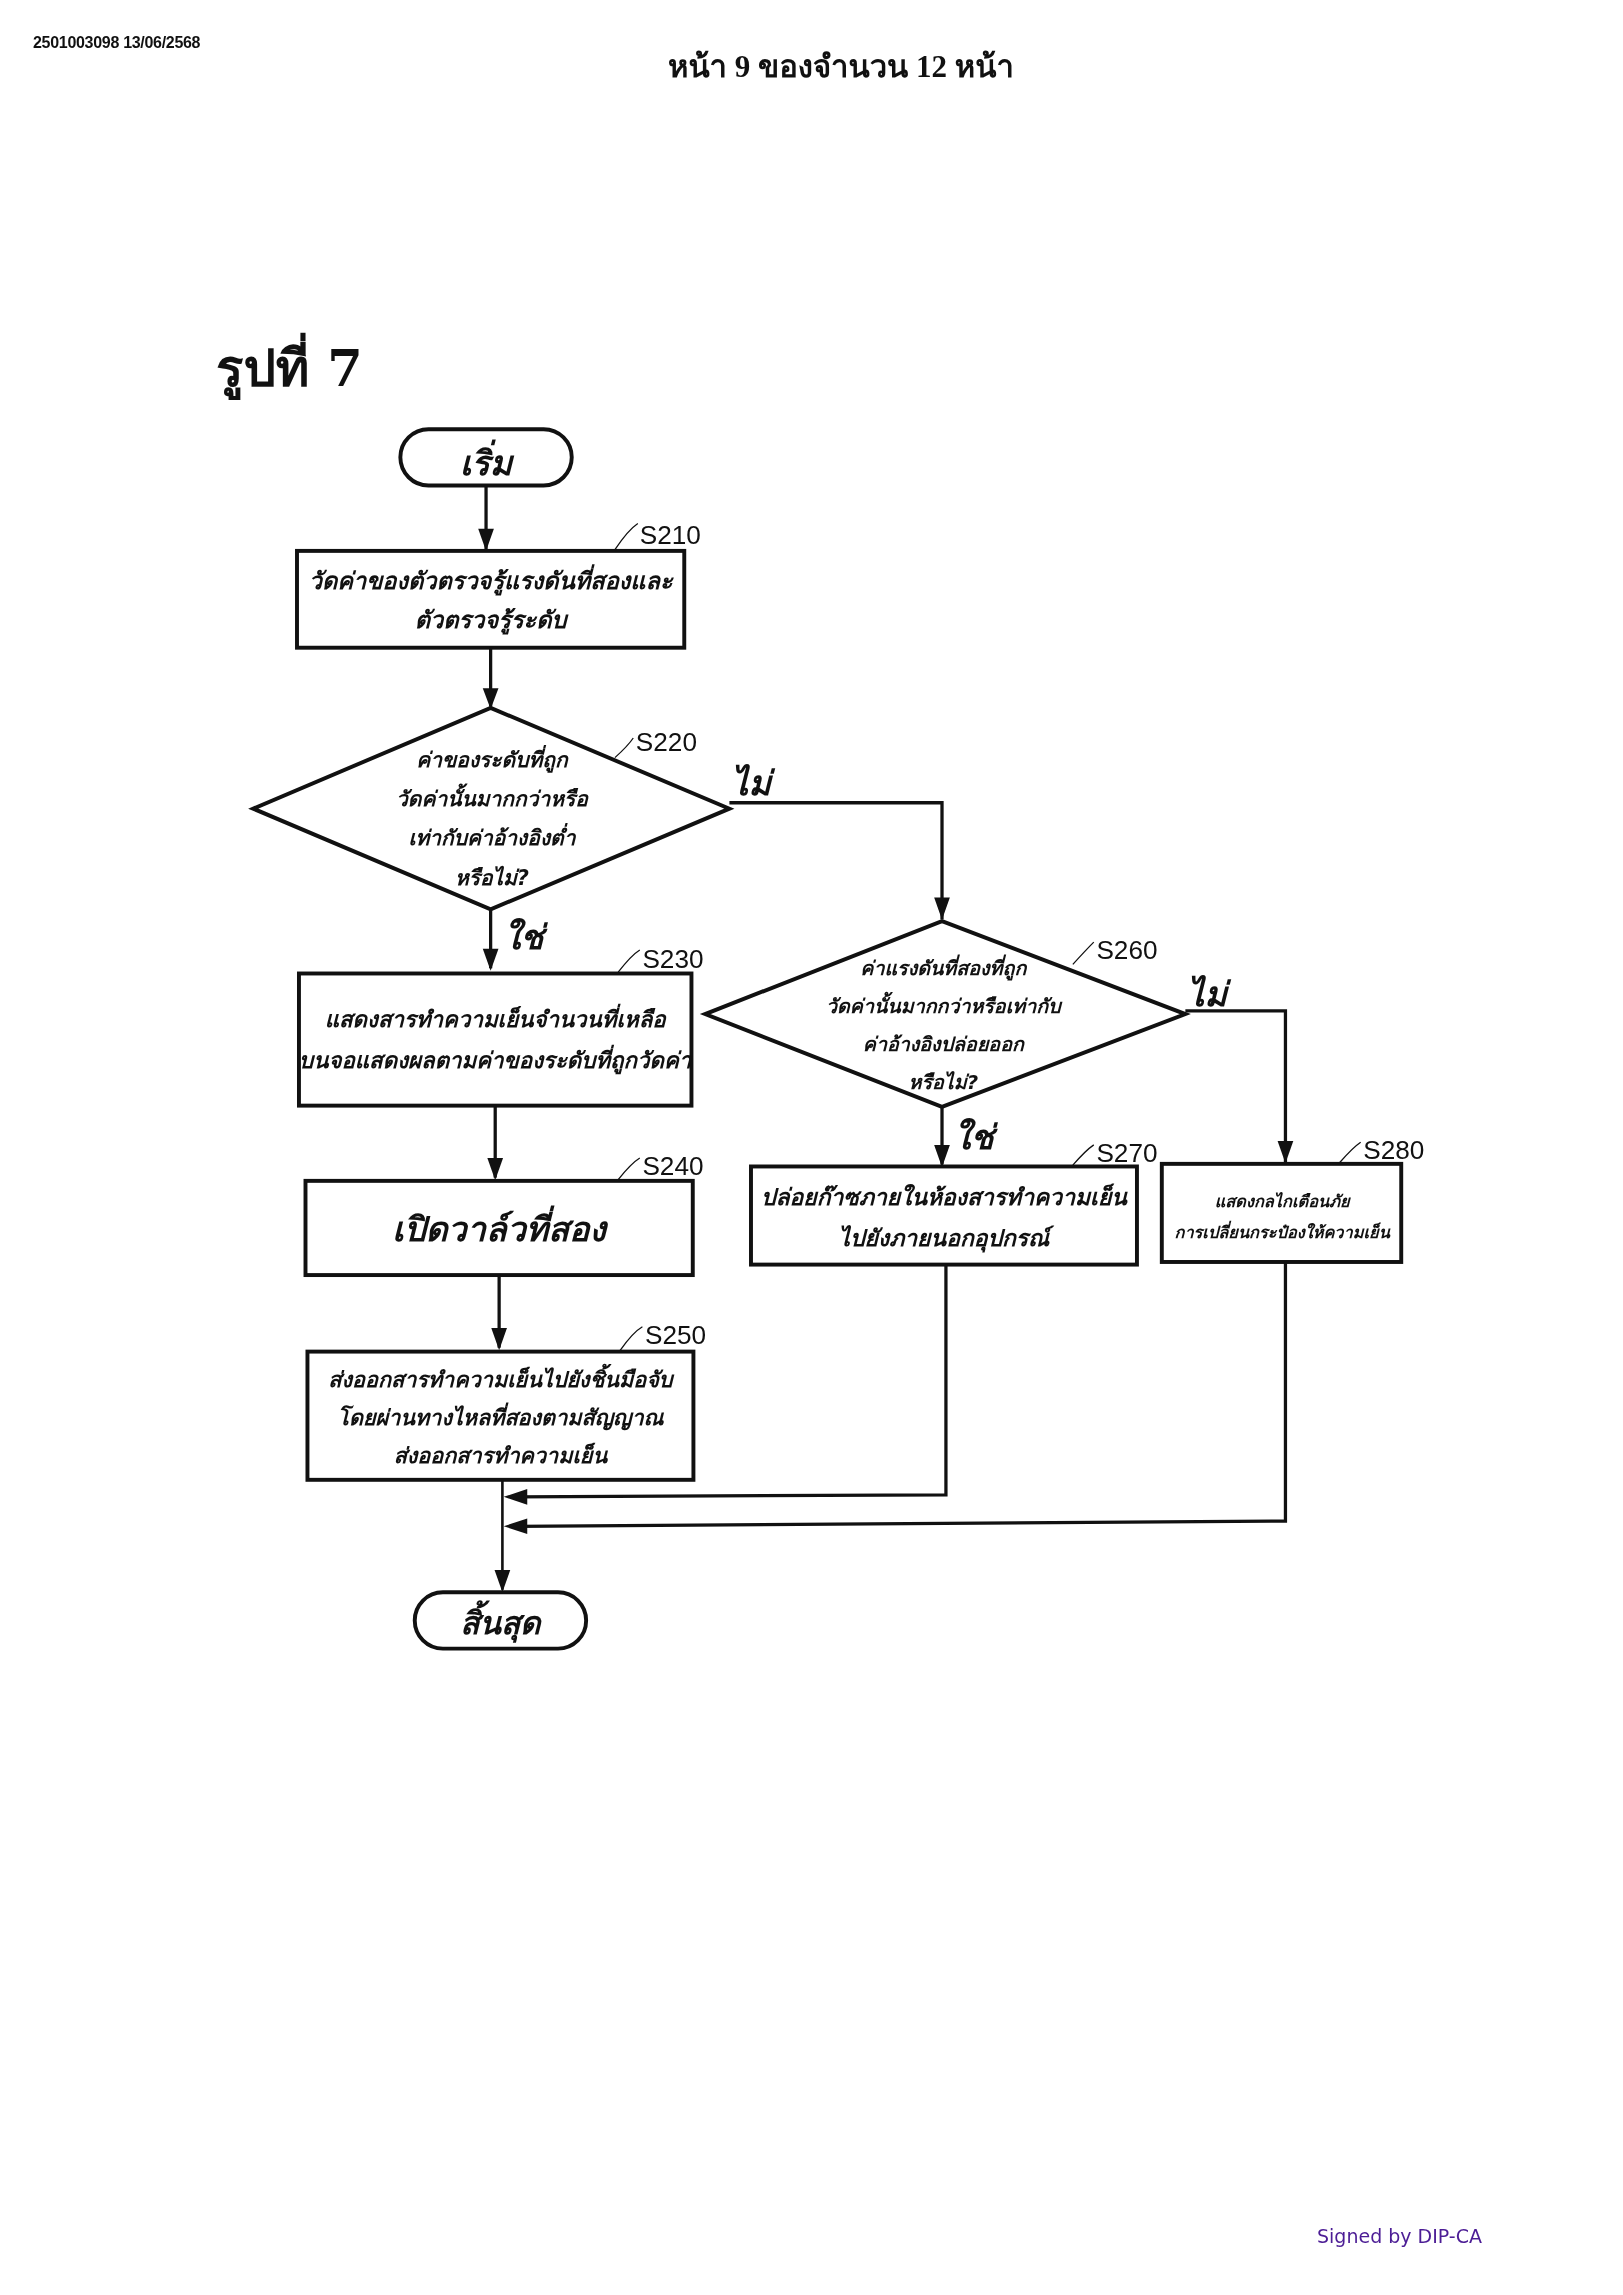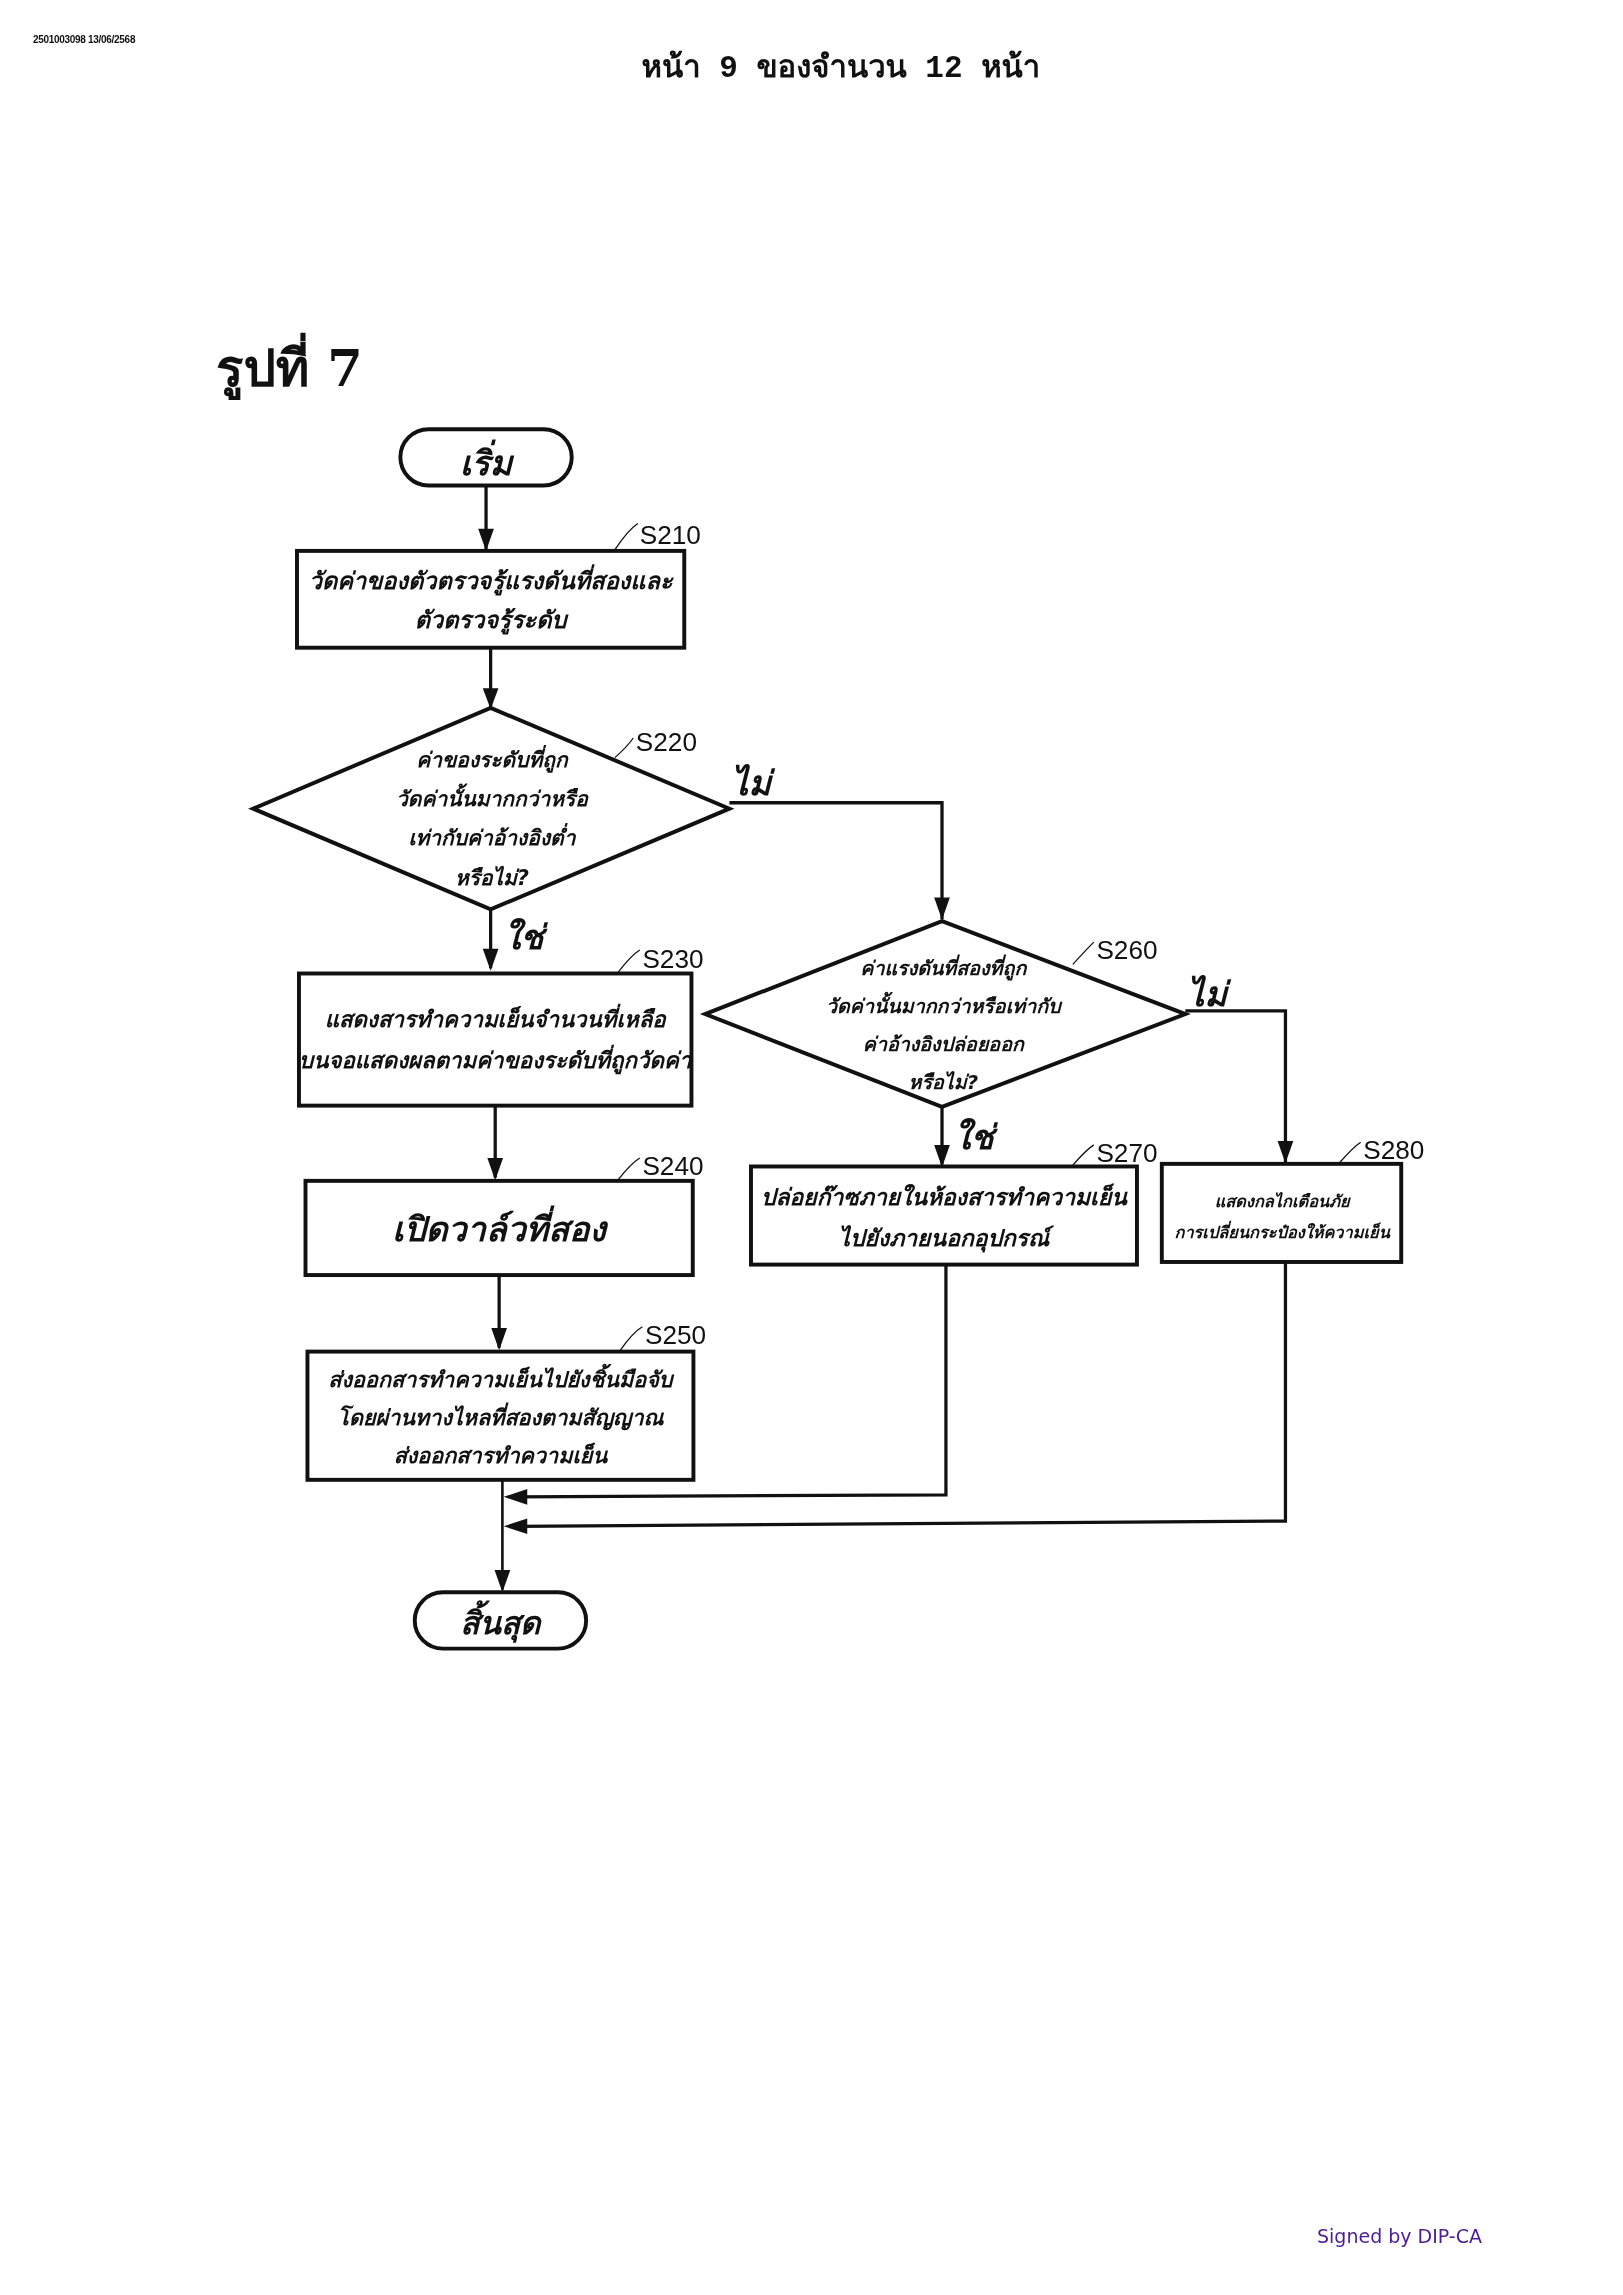--- a/index.html
+++ b/index.html
@@ -1,21 +1,21 @@
 <!DOCTYPE html>
 <html style="font-size:10.5px"><head>
 <meta charset="utf-8">
 <style>
   html, body { margin: 0; padding: 0; background: #ffffff; }
   body { width: 1623px; height: 2295px; position: relative; overflow: hidden;
          font-family: "DejaVu Sans", sans-serif; color: #111; }
   .doc-id { position: absolute; left: 33px; top: 34px; font-family: "Liberation Sans", sans-serif;
-            font-weight: bold; font-size: 10px; letter-spacing: -0.3px; }
+            font-weight: bold; font-size: 16px; letter-spacing: -0.3px; }
   .page-header { position: absolute; left: 0; width: 1623px; top: 41px; text-align: center;
-                 font-family: Liberation Mono, monospace; font-weight: bold; font-size: 31px; }
+                 font-family: Liberation Serif, serif; font-weight: bold; font-size: 31px; }
   .page-header span { position: relative; left: 29.4px; }
   .fig-title { position: absolute; left: 216px; top: 327px; font-family: "DejaVu Serif", serif;
                font-weight: bold; font-size: 51px; }
   svg.flow { position: absolute; left: 0; top: 0; }
   .node-text { font-family: "DejaVu Sans", sans-serif; font-style: italic; font-weight: bold; fill: #111; }
   .step-label { font-family: "Liberation Sans", sans-serif; font-size: 40px; fill: #111; }
   .branch-label { font-family: "DejaVu Sans", sans-serif; font-style: italic; font-weight: bold; font-size: 52px; fill: #111; }
   .signed { position: absolute; right: 141px; top: 2225px; font-family: "DejaVu Sans", sans-serif;
             font-size: 19px; color: #4c1d95; }
 </style>

